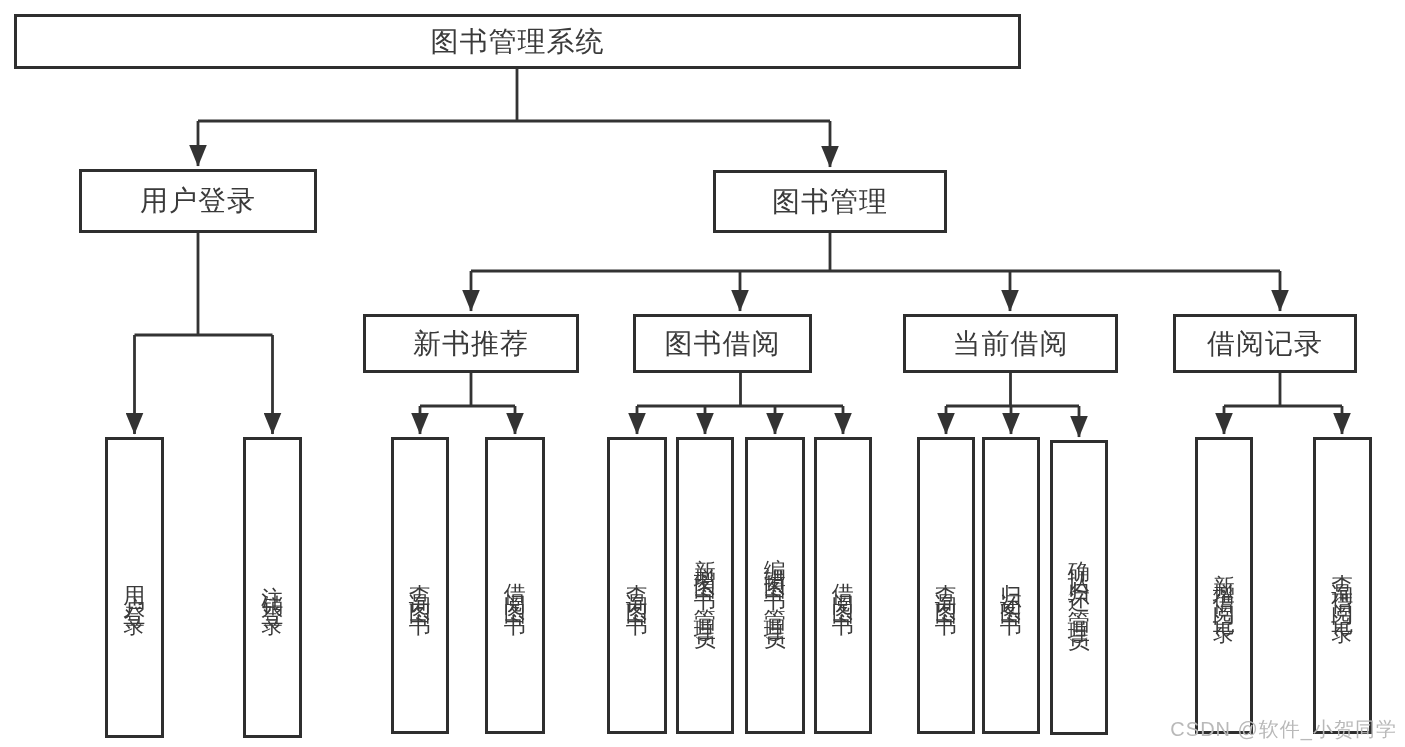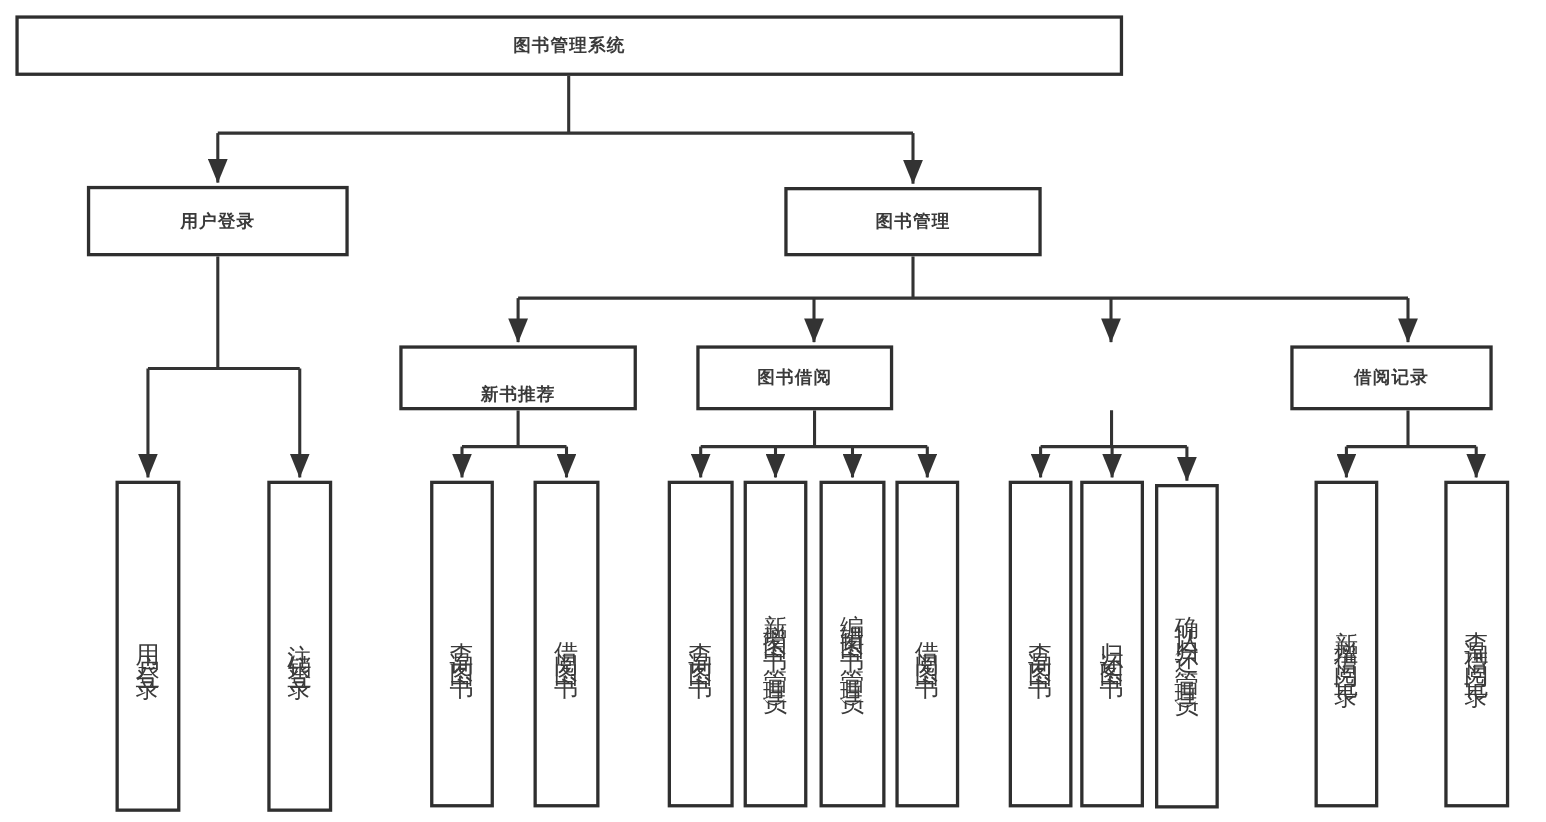--- a/index.html
+++ b/index.html
@@ -6,21 +6,21 @@
   .canvas{
     position:relative;width:1405px;height:747px;background:#ffffff;
     font-family:"Liberation Sans","DejaVu Sans",sans-serif;overflow:hidden;
   }
   .wires{position:absolute;left:0;top:0;width:1405px;height:747px;}
   .node{
     position:absolute;box-sizing:border-box;background:#ffffff;
     border:3px solid #2f2f2f;color:#3a3a3a;
     display:flex;align-items:center;justify-content:center;text-align:center;
   }
-  .node.h .label{font-size:16px;letter-spacing:1px;white-space:nowrap;font-weight:bold;}
+  .node.h .label{font-size:28px;letter-spacing:1px;white-space:nowrap;}
   .node.v .label{
     writing-mode:vertical-rl;text-orientation:mixed;
     font-size:22px;letter-spacing:10px;line-height:1.15;
   }
   .watermark{
     position:absolute;right:8px;bottom:4px;
     font-size:20px;color:#b9b9b9;letter-spacing:1px;white-space:nowrap;
   }
 </style>
 </head>
@@ -68,25 +68,28 @@
     <span class="label">图书管理系统</span>
   </div>
 
   <div class="node h" style="left:79px;top:169px;width:238px;height:64px;">
     <span class="label">用户登录</span>
   </div>
   <div class="node h" style="left:713px;top:170px;width:234px;height:63px;">
     <span class="label">图书管理</span>
   </div>
 
-  <div class="node h" style="left:363px;top:314px;width:216px;height:59px;align-items:flex-end;">
+  <div class="node h" style="left:363px;top:314px;width:216px;height:59px;">
     <span class="label">新书推荐</span>
   </div>
   <div class="node h" style="left:633px;top:314px;width:179px;height:59px;">
     <span class="label">图书借阅</span>
+  </div>
+  <div class="node h" style="left:903px;top:314px;width:215px;height:59px;">
+    <span class="label">当前借阅</span>
   </div>
   <div class="node h" style="left:1173px;top:314px;width:184px;height:59px;">
     <span class="label">借阅记录</span>
   </div>
 
   <div class="node v" style="left:105px;top:437px;width:59px;height:301px;">
     <span class="label">用户登录</span>
   </div>
   <div class="node v" style="left:243px;top:437px;width:59px;height:301px;">
     <span class="label">注销登录</span>
@@ -122,13 +125,14 @@
     <span class="label">确认归还（管理员）</span>
   </div>
 
   <div class="node v" style="left:1195px;top:437px;width:58px;height:297px;">
     <span class="label">新增借阅记录</span>
   </div>
   <div class="node v" style="left:1313px;top:437px;width:59px;height:297px;">
     <span class="label">查询借阅记录</span>
   </div>
 
+  <div class="watermark">CSDN @软件_小贺同学</div>
 </div>
 
 </body></html>

